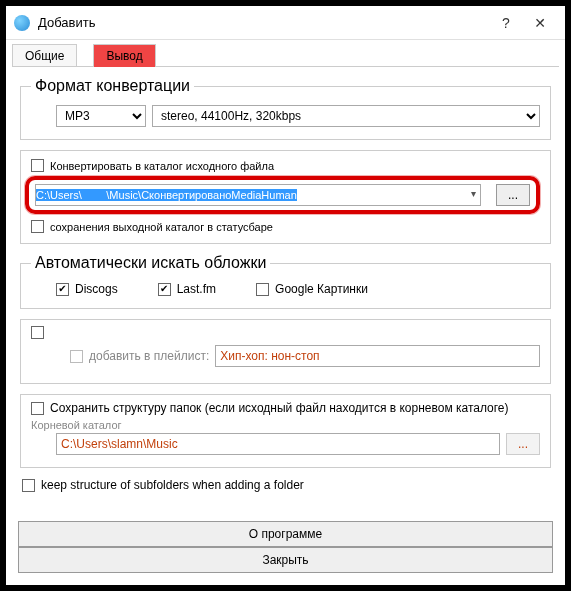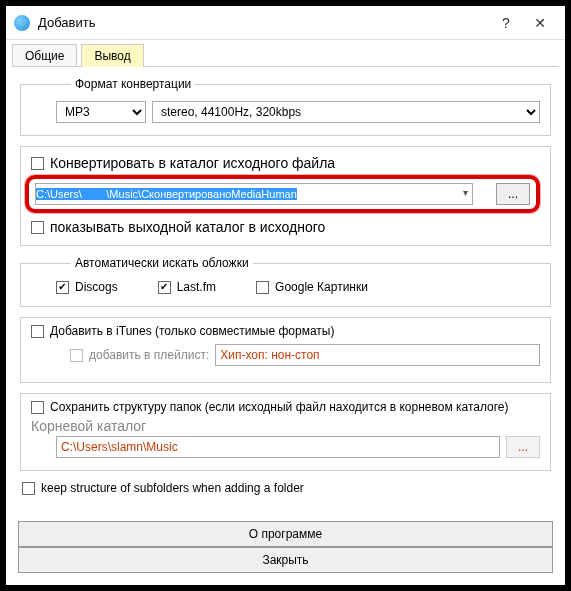--- a/index.html
+++ b/index.html
@@ -43,42 +43,42 @@
   .tabs {
     display: flex;
     padding: 4px 6px 0 6px;
     margin-bottom: -1px;
   }
   .tab {
     padding: 4px 12px;
     border: 1px solid #ccc;
     border-bottom: none;
     background: #f7f7f7;
-    margin-right: 4px;
+    margin-right: 16px;
     font-size: 12px;
     cursor: pointer;
   }
   .tab.active {
-    background: #fef9c3;
+    background: #ef4444;
     position: relative;
     z-index: 2;
   }
   .content {
     flex: 1;
     margin: 0 6px;
     border-top: 1px solid #ccc;
     padding: 10px 8px 0 8px;
     overflow: hidden;
   }
   fieldset {
     border: 1px solid #ccc;
     margin: 0 0 10px 0;
     padding: 8px 10px 10px 10px;
   }
-  legend { font-size: 12px; padding: 0 4px; margin-left: 40px; }
+  legend { font-size: 16px; padding: 0 4px; }
   .row { display: flex; align-items: center; gap: 6px; margin: 2px 0; padding-left: 25px; }
   select, input[type=text] {
     font: inherit;
     height: 22px;
     border: 1px solid #aaa;
     padding: 0 4px;
     background: #fff;
   }
   .btn {
     height: 22px;
@@ -107,21 +107,21 @@
     border-color: #ccc;
   }
   .highlight-box {
     position: relative;
     border: 4px solid #d80000;
     border-radius: 10px;
     padding: 4px 6px;
     margin: 4px 0 6px -6px;
     display: flex;
     align-items: center;
-    gap: 23px;
+    gap: 15px;
     box-shadow: 0 0 0 1px rgba(216,0,0,.3);
   }
   .path-select {
     flex: 1;
     height: 22px;
     border: 1px solid #aaa;
     display: flex;
     align-items: center;
     position: relative;
     background: #fff;
@@ -138,21 +138,21 @@
   }
   .footer {
     border-top: 0;
     padding: 8px 12px 12px 12px;
     display: flex;
     justify-content: space-between;
     flex-direction: column;
   }
   .footer .btn { height: 26px; padding: 0 14px; }
   .form-text {
-    font-size:14px;
+    font-size:11px;
   }
 </style>
 </head>
 <body>
 
 <div class="outer">
 
   <div class="titlebar">
     <div class="app-icon"></div>
     <div class="title-text">Добавить</div>
@@ -194,21 +194,21 @@
           <span class="sel">C:\Users\</span>
             <span class="sel">        </span>
             <span class="sel">\Music\СконвертированоMediaHuman</span>
           <span class="arrow">▾</span>
         </div>
         <button class="btn">...</button>
       </div>
 
       <div class="chk-line">
         <span class="checkbox-box"></span>
-        <span class="form-text">показывать выходной каталог в исходного</span>
+        <span class="form-text">сохранения выходной каталог в статусбаре</span>
       </div>
     </fieldset>
 
     <fieldset>
       <legend>Автоматически искать обложки</legend>
       <div class="row" style="gap:40px">
         <div class="chk-line">
           <span class="checkbox-box checked"></span>
           <span>Discogs</span>
         </div>
@@ -219,21 +219,20 @@
         <div class="chk-line">
           <span class="checkbox-box"></span>
           <span>Google Картинки</span>
         </div>
       </div>
     </fieldset>
 
     <fieldset style="padding-top:6px">
       <div class="chk-line" style="margin-bottom:6px">
         <span class="checkbox-box"></span>
-        <span>Добавить в iTunes (только совместимые форматы)</span>
       </div>
       <div class="row muted" style="margin-left:14px;margin-bottom:6px">
         <span class="checkbox-box" style="border-color:#bbb"></span>
         <span>добавить в плейлист:</span>
         <input type="text" class="disabled-field" style="flex: 1 1 0%;" disabled="" value="Хип-хоп: нон-стоп">
       </div>
     </fieldset>
 
     <fieldset style="padding-top:6px">
       <div class="chk-line" style="margin-bottom:4px">

